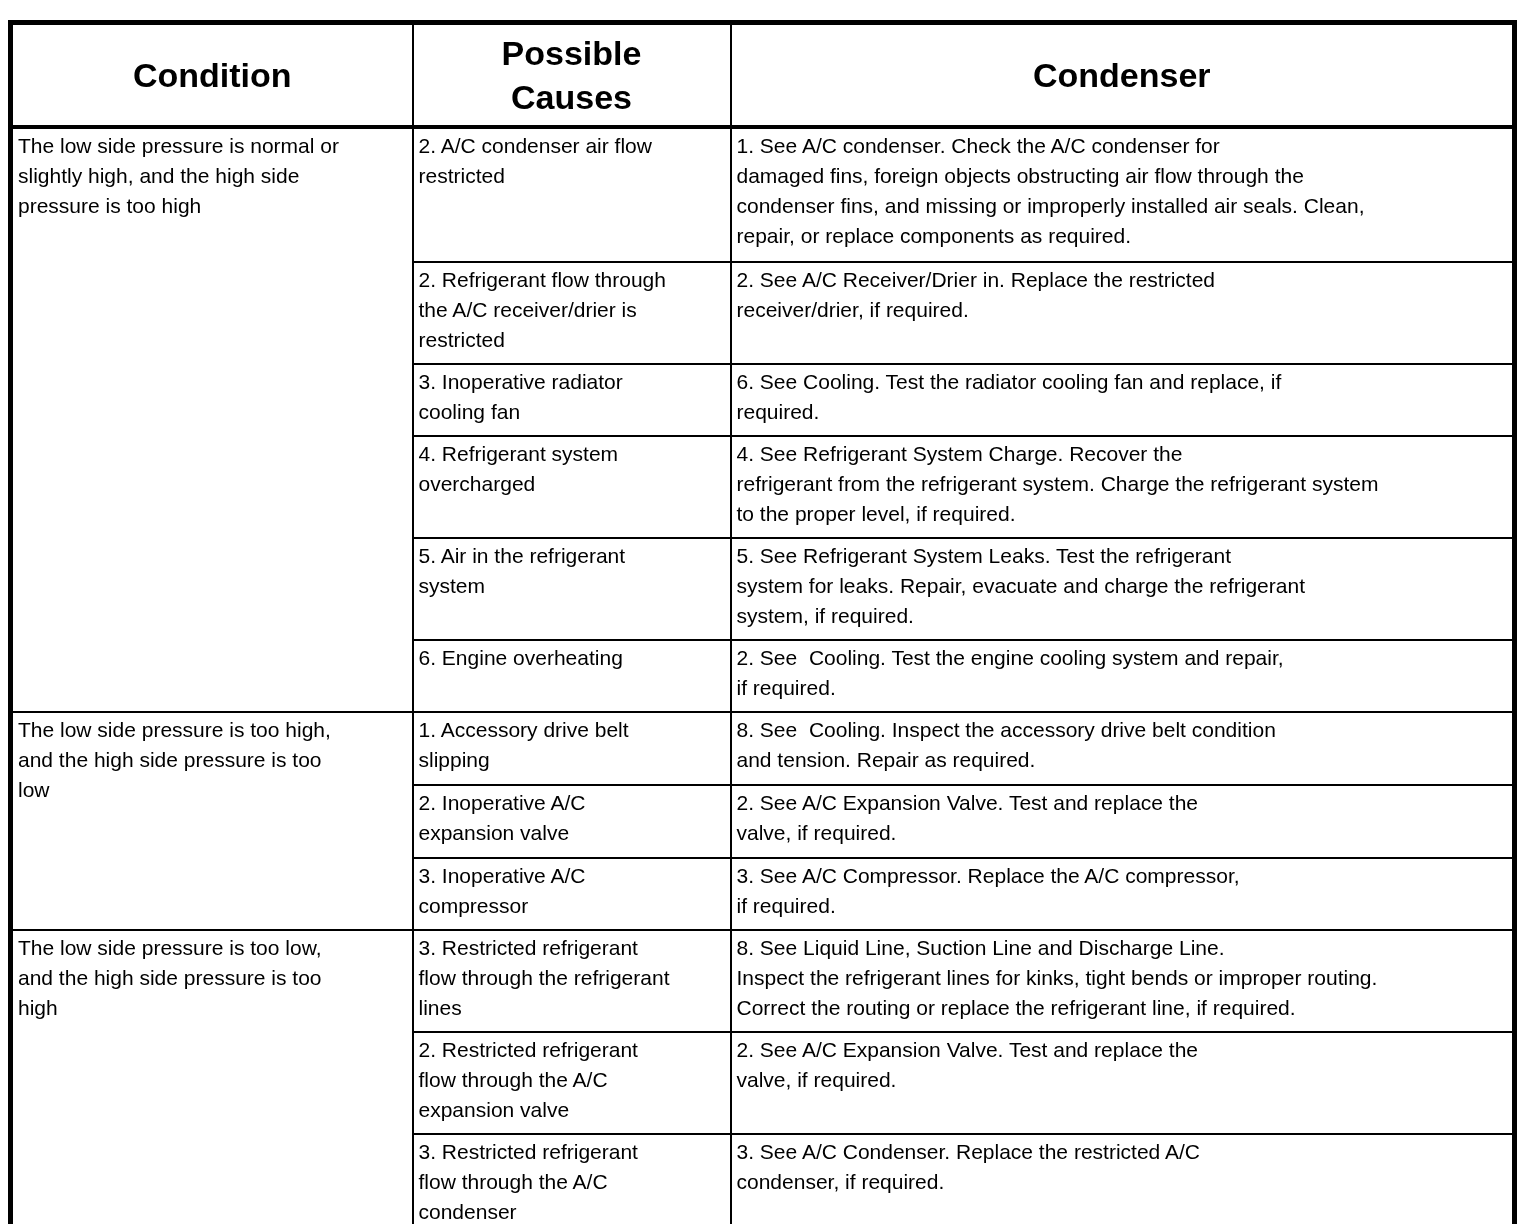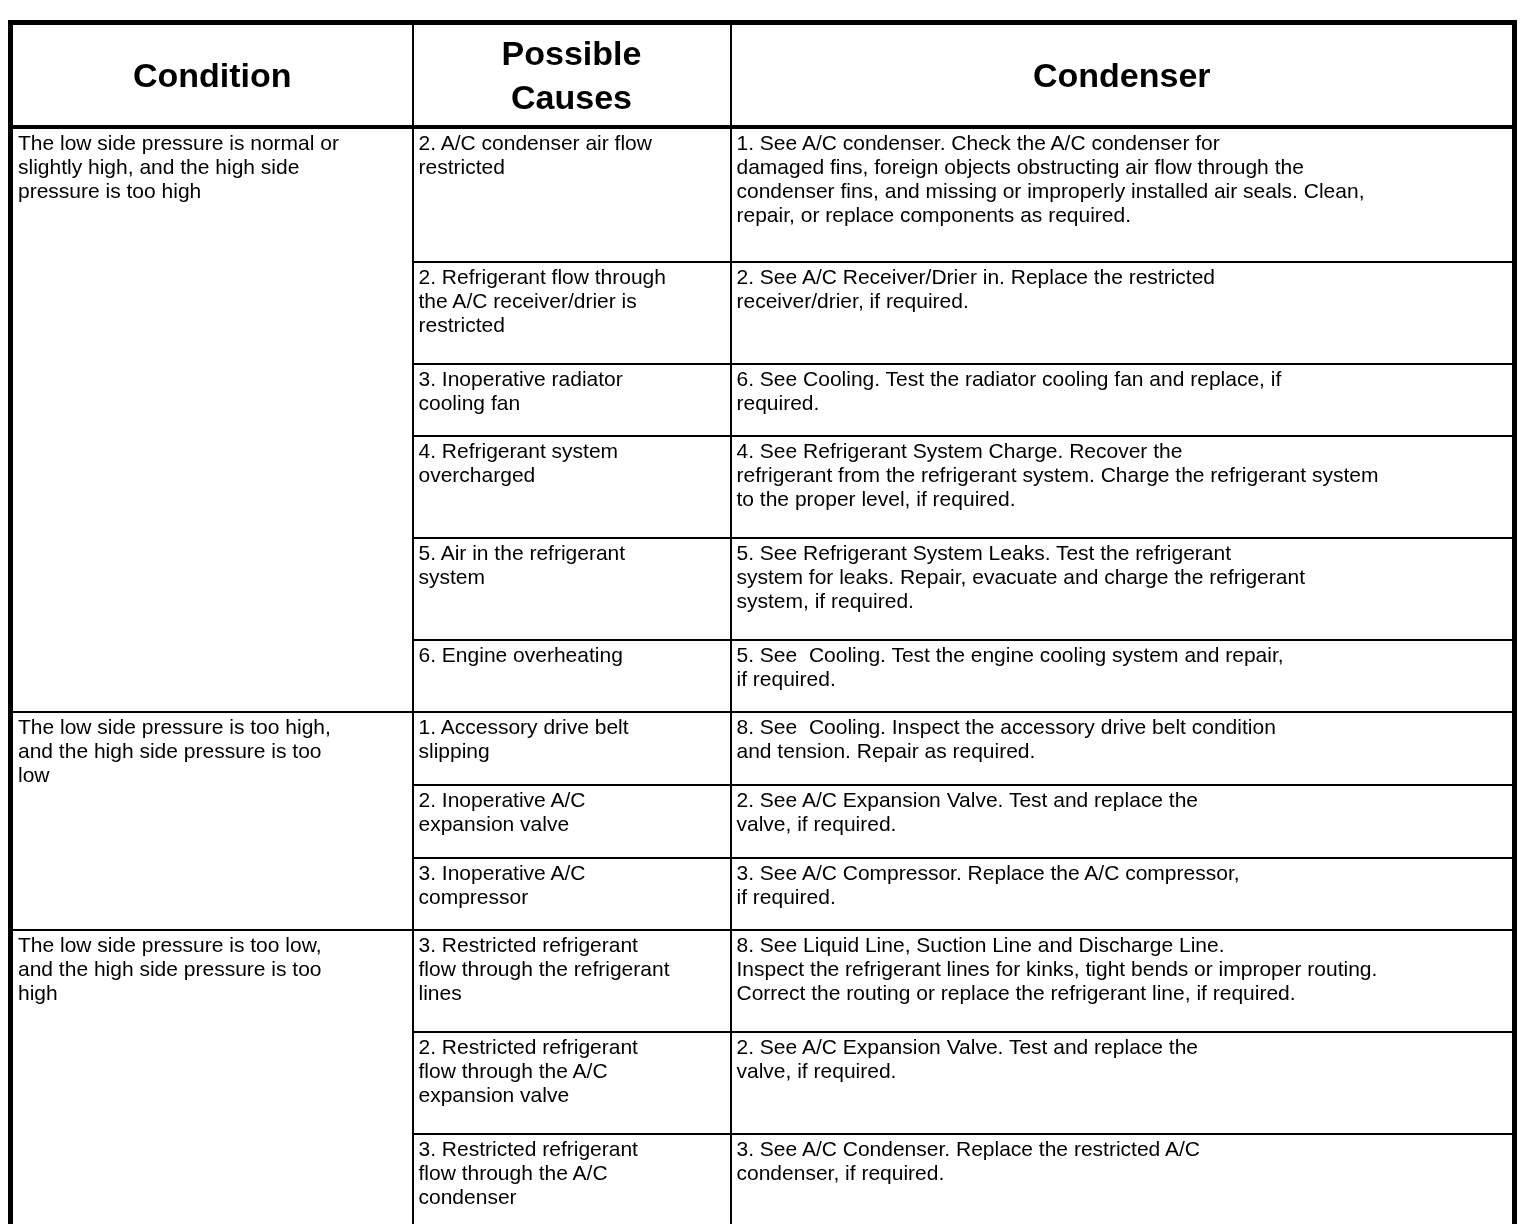--- a/index.html
+++ b/index.html
@@ -35,21 +35,21 @@
     font-size: 34px;
     line-height: 44px;
     font-weight: bold;
     text-align: center;
     vertical-align: middle;
     white-space: pre-wrap;
     padding: 0 4px;
   }
   table.diag td {
     font-size: 21px;
-    line-height: 24px;
+    line-height: 30px;
     vertical-align: top;
     text-align: left;
     white-space: pre-wrap;
     padding: 2px 19px 0 5px;
   }
   td.condition { padding-left: 6px; }
 </style>
 </head>
 <body>
 
@@ -101,21 +101,21 @@
     </tr>
     <tr style="height:102px">
       <td>5. Air in the refrigerant
 system</td>
       <td>5. See Refrigerant System Leaks. Test the refrigerant
 system for leaks. Repair, evacuate and charge the refrigerant
 system, if required.</td>
     </tr>
     <tr style="height:72px">
       <td>6. Engine overheating</td>
-      <td>5. See  Cooling. Test the engine cooling system and repair,
+      <td>2. See  Cooling. Test the engine cooling system and repair,
 if required.</td>
     </tr>
 
     <tr style="height:73px">
       <td class="condition" rowspan="3">The low side pressure is too high,
 and the high side pressure is too
 low</td>
       <td>1. Accessory drive belt
 slipping</td>
       <td>8. See  Cooling. Inspect the accessory drive belt condition

